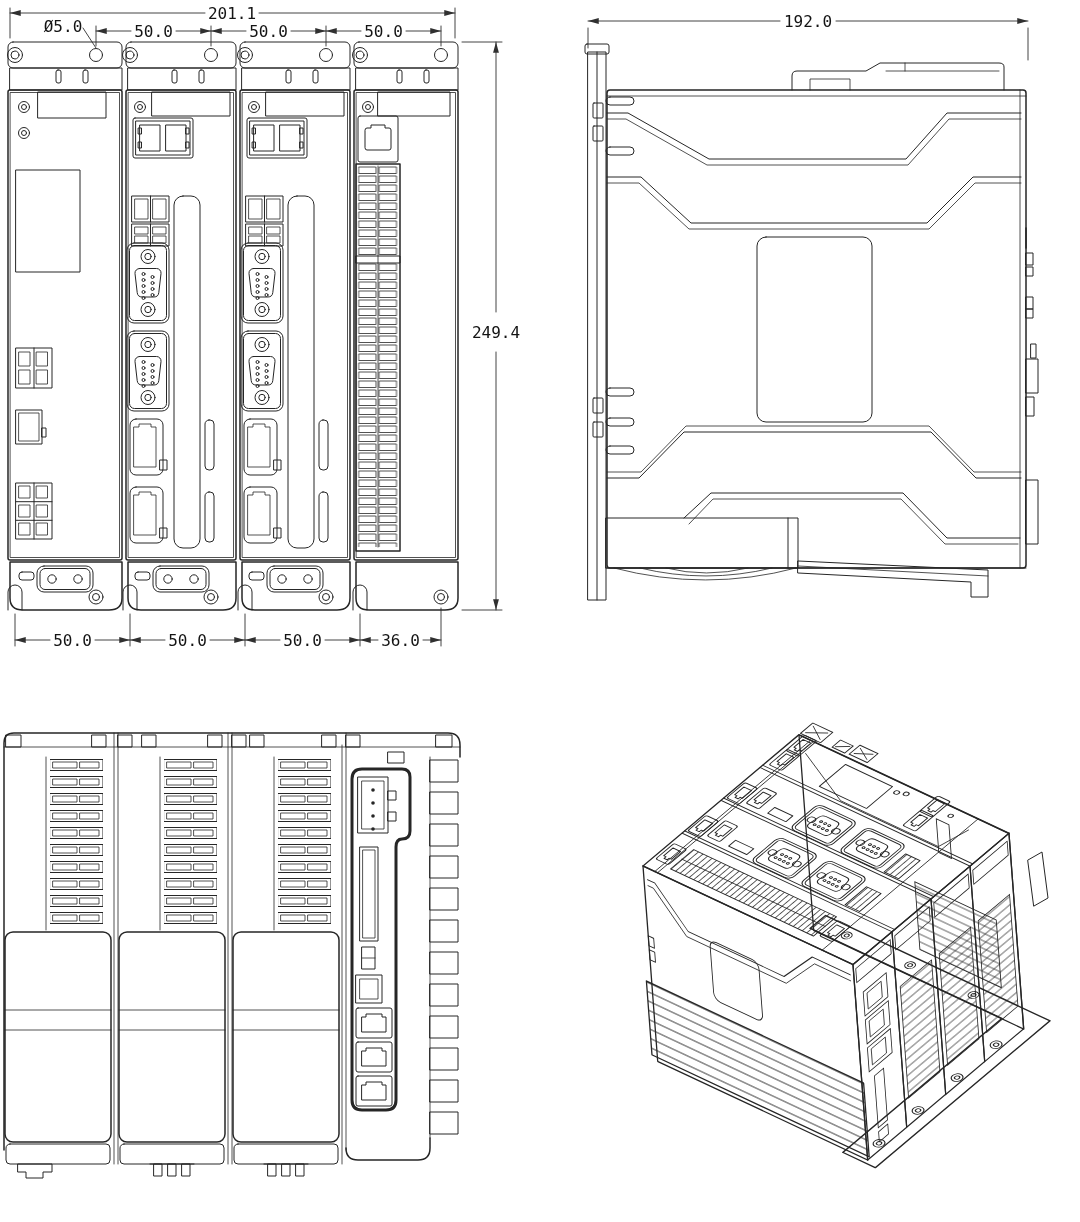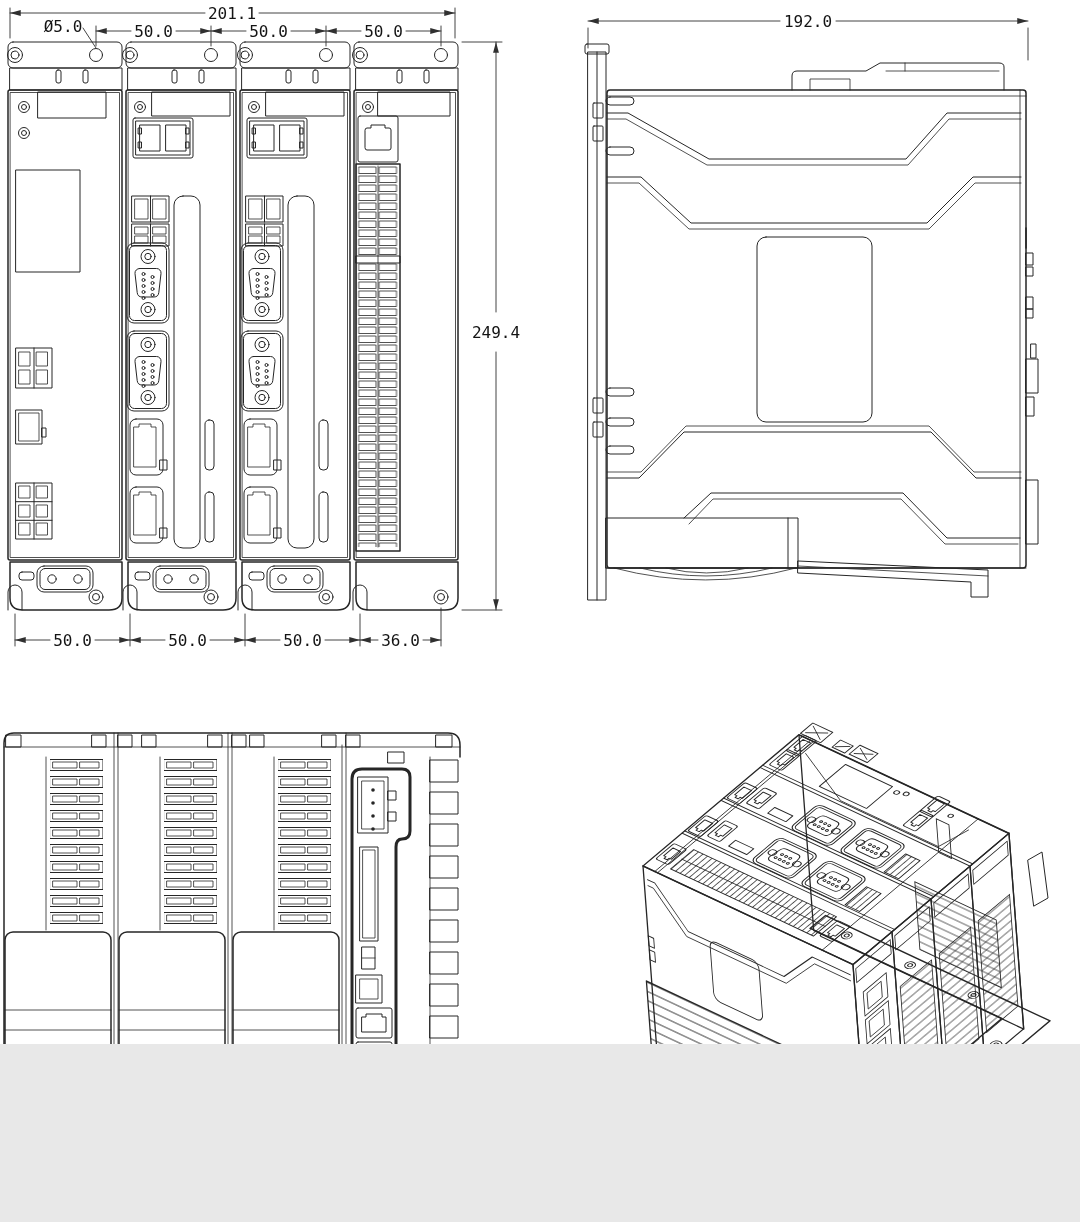--- a/index.html
+++ b/index.html
@@ -1,16 +1,16 @@
 <!DOCTYPE html>
 <html><head>
 <meta charset="utf-8">
 <style>
   html,body{margin:0;padding:0;background:#e8e8e8;}
-  .canvas{position:relative;width:1080px;height:1044px;background:#eab308;margin:0 auto;overflow:hidden;}
+  .canvas{position:relative;width:1080px;height:1222px;background:#eab308;margin:0 auto;overflow:hidden;}
   svg{display:block;}
   .ln{fill:none;stroke:#262626;stroke-width:1;stroke-linejoin:round;stroke-linecap:round;}
   .thk{stroke-width:1.5;}
   .hvy{stroke-width:3;}
   .fine{stroke-width:0.8;}
   .dimln{fill:none;stroke:#303030;stroke-width:0.9;stroke-linecap:round;}
   .dimtx{fill:#141414;stroke:none;font-family:"DejaVu Sans Mono","Liberation Mono",monospace;font-size:16px;}
   .dot{fill:#262626;stroke:none;}
 </style>
 </head>

